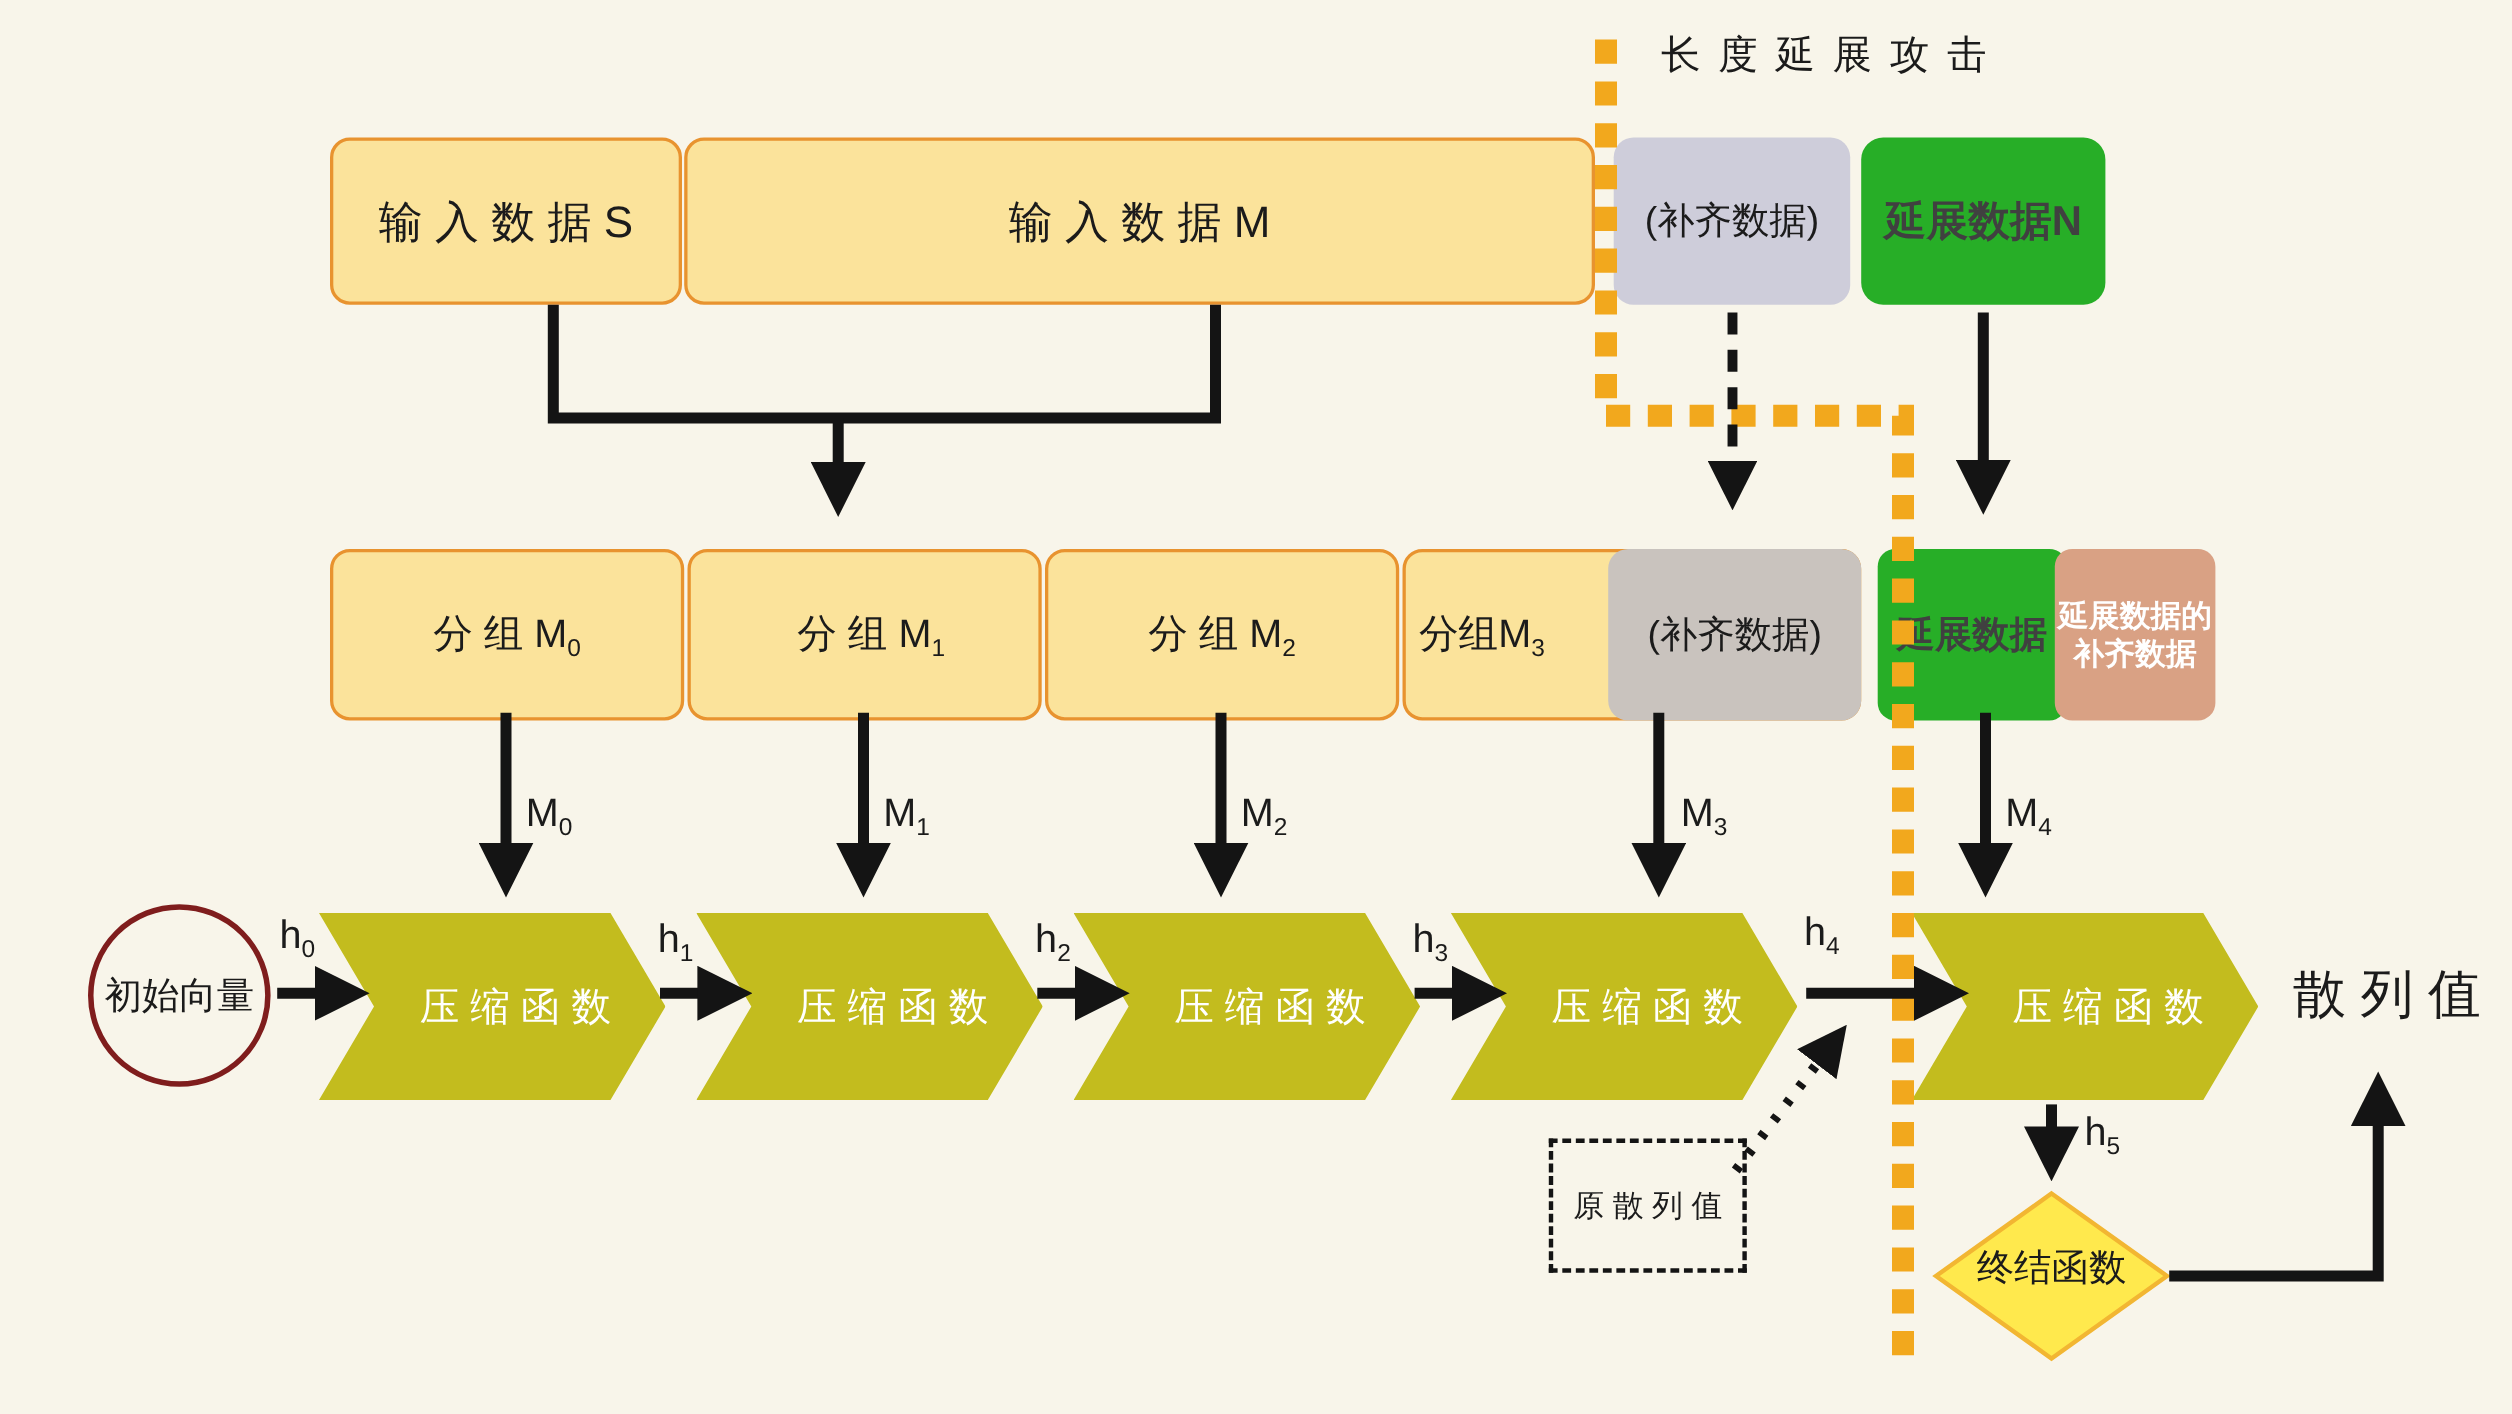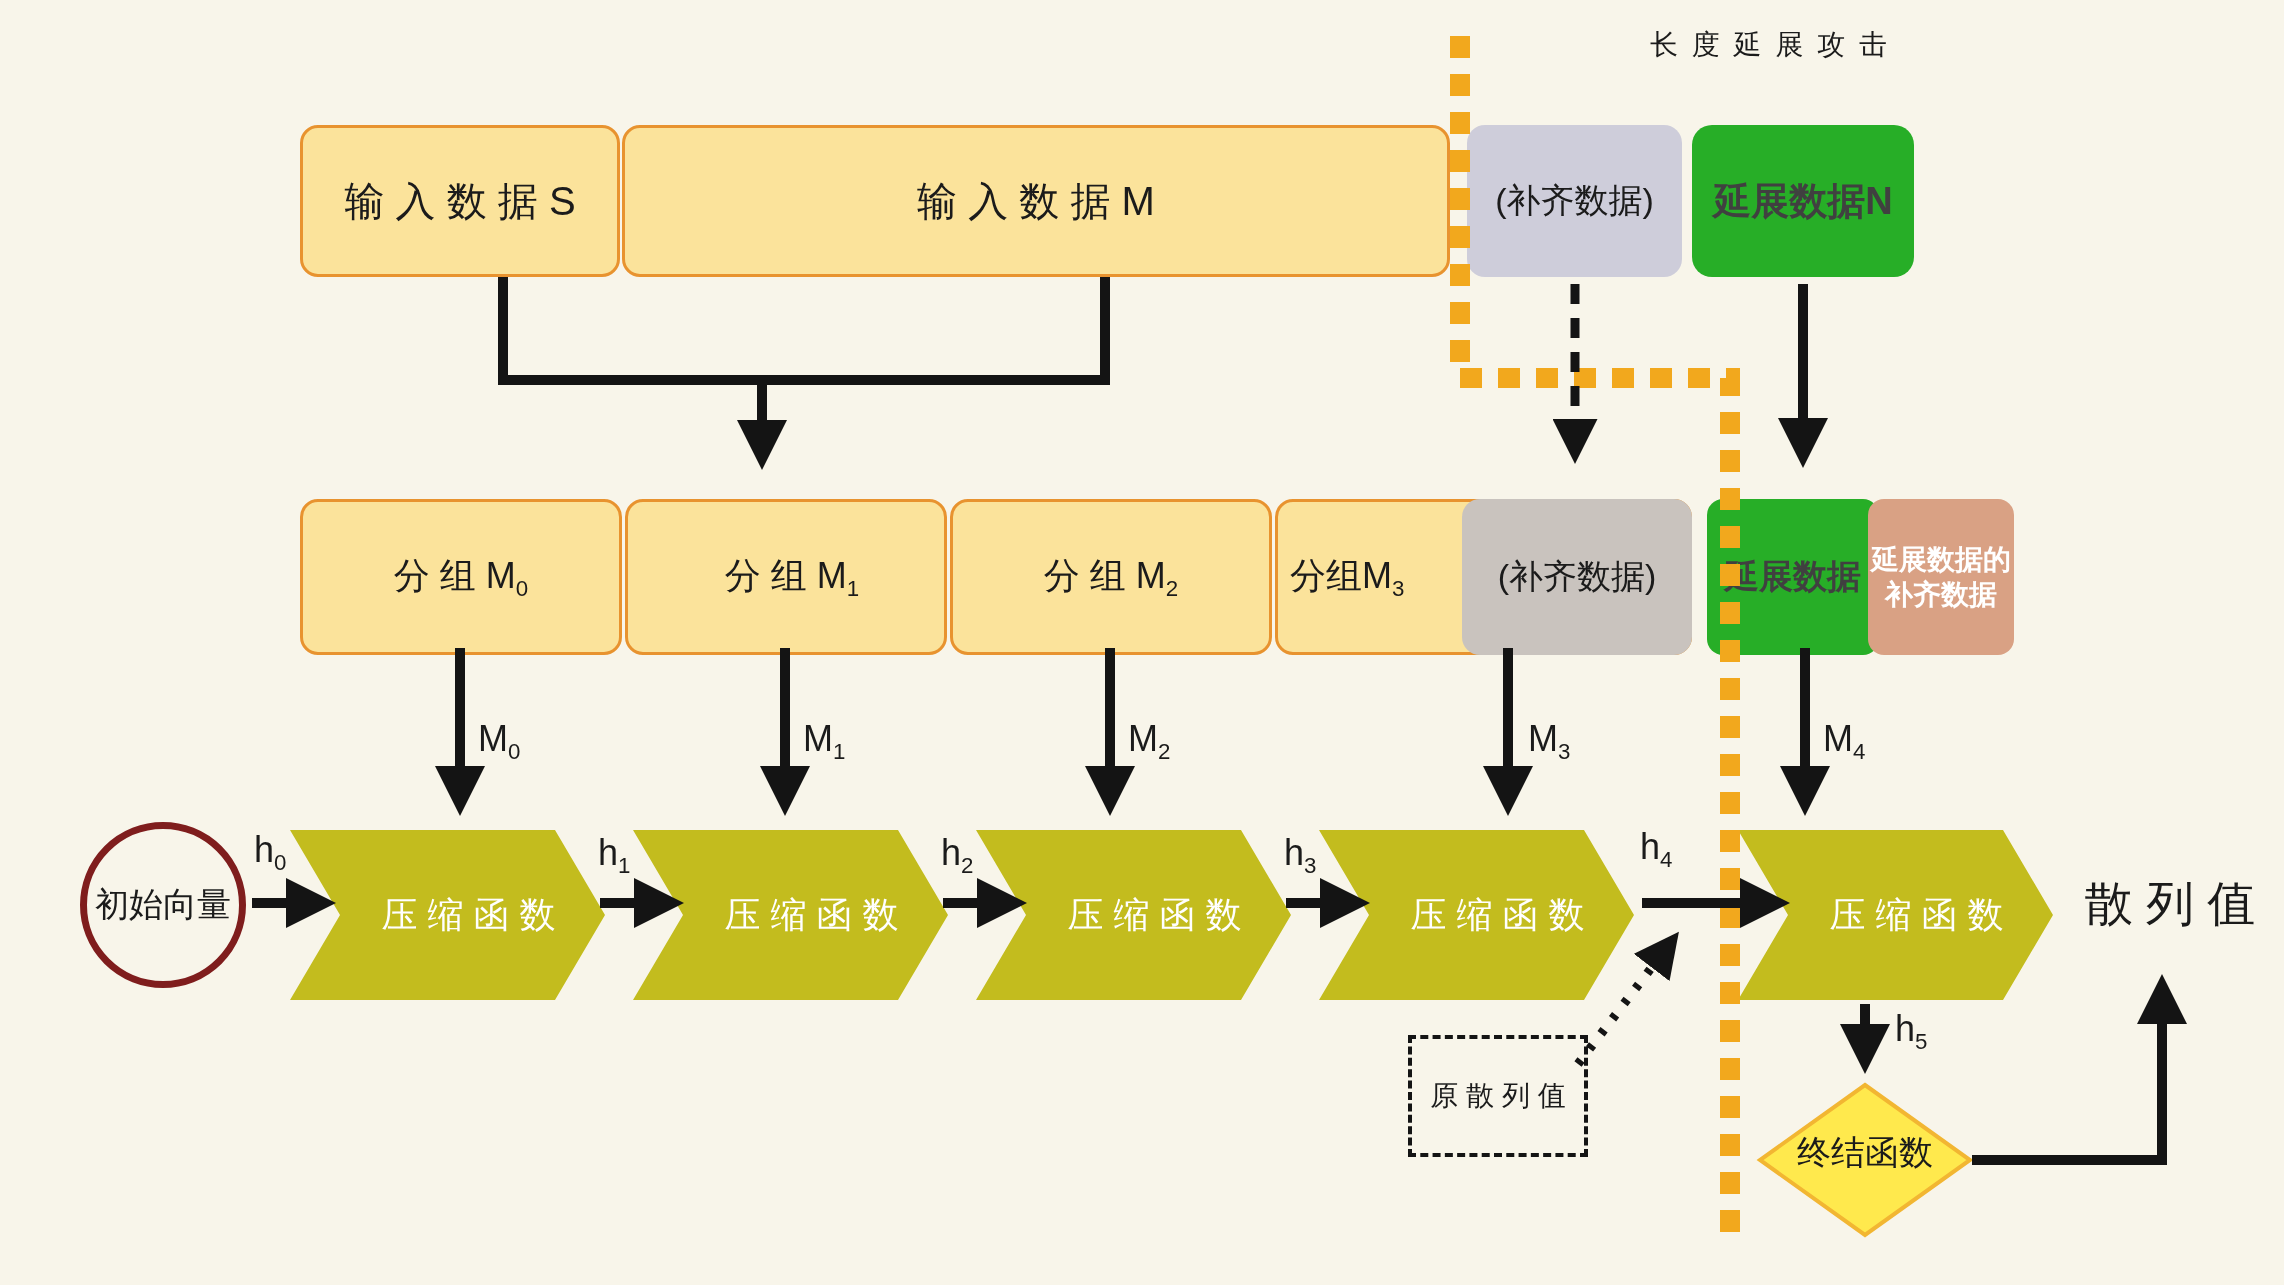--- a/index.html
+++ b/index.html
@@ -14,24 +14,24 @@
   .gray2{background:#c9c3be;border:none;}
   .green{background:#27ae27;border:none;color:#404040;font-weight:700;}
   .tan{background:#d9a184;border:none;color:#ffffff;font-weight:700;}
   .chev{position:absolute;top:830px;width:315px;height:170px;background:#c3bc1e;
         clip-path:polygon(0 0,265px 0,315px 85px,265px 170px,0 170px,50px 85px);
         display:flex;align-items:center;justify-content:center;padding-left:42px;
         box-sizing:border-box;color:#ffffff;font-size:36px;z-index:1;}
   .lbl{position:absolute;font-size:36px;z-index:3;white-space:nowrap;}
   sub{font-size:0.62em;}
   .circle{position:absolute;left:80px;top:822px;width:166px;height:166px;border-radius:50%;
-          border:7px solid #7f1d1d;box-sizing:border-box;display:flex;align-items:center;
+          border:5px solid #7f1d1d;box-sizing:border-box;display:flex;align-items:center;
           justify-content:center;font-size:34px;z-index:1;}
-  #title{position:absolute;left:1510px;top:26px;width:520px;text-align:center;
-         font-size:28px;letter-spacing:3px;z-index:3;}
+  #title{position:absolute;left:1510px;top:26px;width:520px;
+         font-size:36px;letter-spacing:3px;z-index:3;}
   #dashedbox{position:absolute;left:1408px;top:1035px;width:180px;height:122px;
              border:4px dashed #141414;box-sizing:border-box;display:flex;align-items:center;
              justify-content:center;font-size:28px;z-index:1;}
   #diamond-label{position:absolute;left:1760px;top:1130px;width:210px;text-align:center;
                  font-size:34px;z-index:3;}
   #hash-output{position:absolute;left:2040px;top:872px;width:260px;text-align:center;
                font-size:48px;z-index:3;}
   #wires{position:absolute;left:0;top:0;z-index:2;pointer-events:none;}
   .twoline{flex-direction:column;line-height:1.25;font-size:28px;}
 </style>

